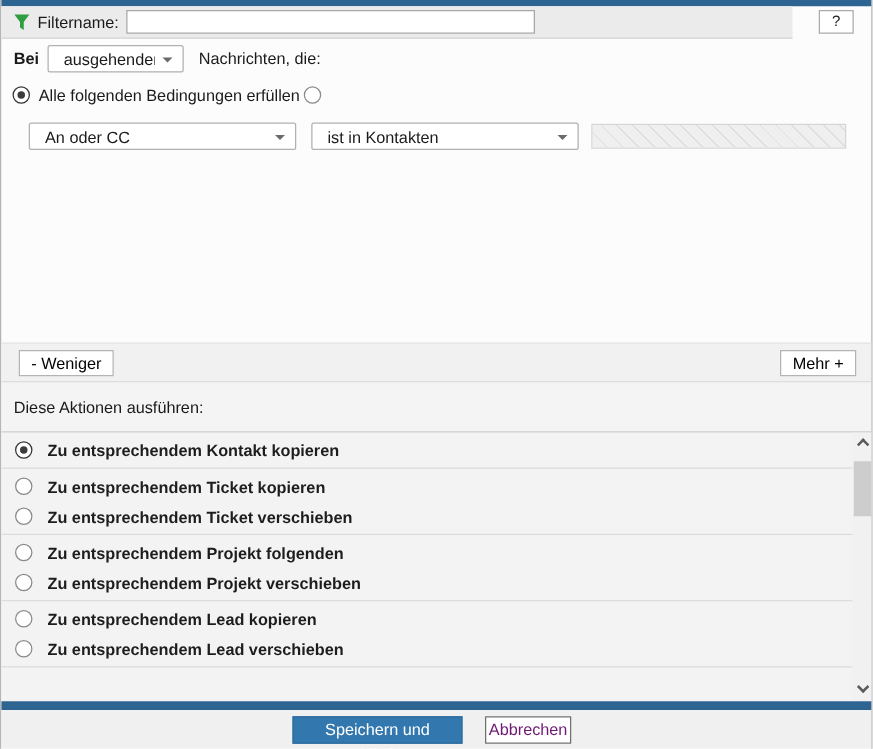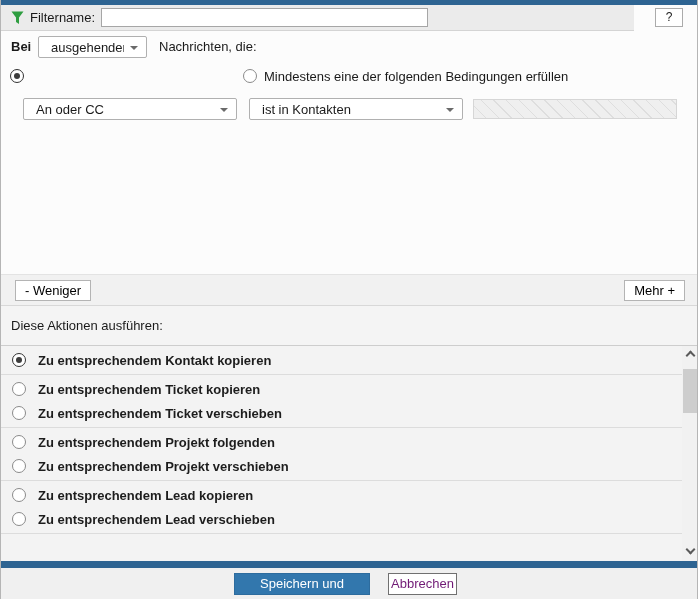--- a/index.html
+++ b/index.html
@@ -89,24 +89,24 @@
 
   <span class="bei-label">Bei</span>
   <div class="dd dd-direction">
     <span class="dd-label">ausgehenden</span>
     <span class="caret"></span>
   </div>
   <span class="nachrichten-label">Nachrichten, die:</span>
 
   <div class="match-option match-0">
     <span class="radio selected"></span>
+    <span>Alle folgenden Bedingungen erfüllen</span>
   </div>
   <div class="match-option match-1">
     <span class="radio"></span>
-    <span>Mindestens eine der folgenden Bedingungen erfüllen</span>
   </div>
 
   <div class="dd dd-field">
     <span class="dd-label">An oder CC</span>
     <span class="caret"></span>
   </div>
   <div class="dd dd-operator">
     <span class="dd-label">ist in Kontakten</span>
     <span class="caret"></span>
   </div>

